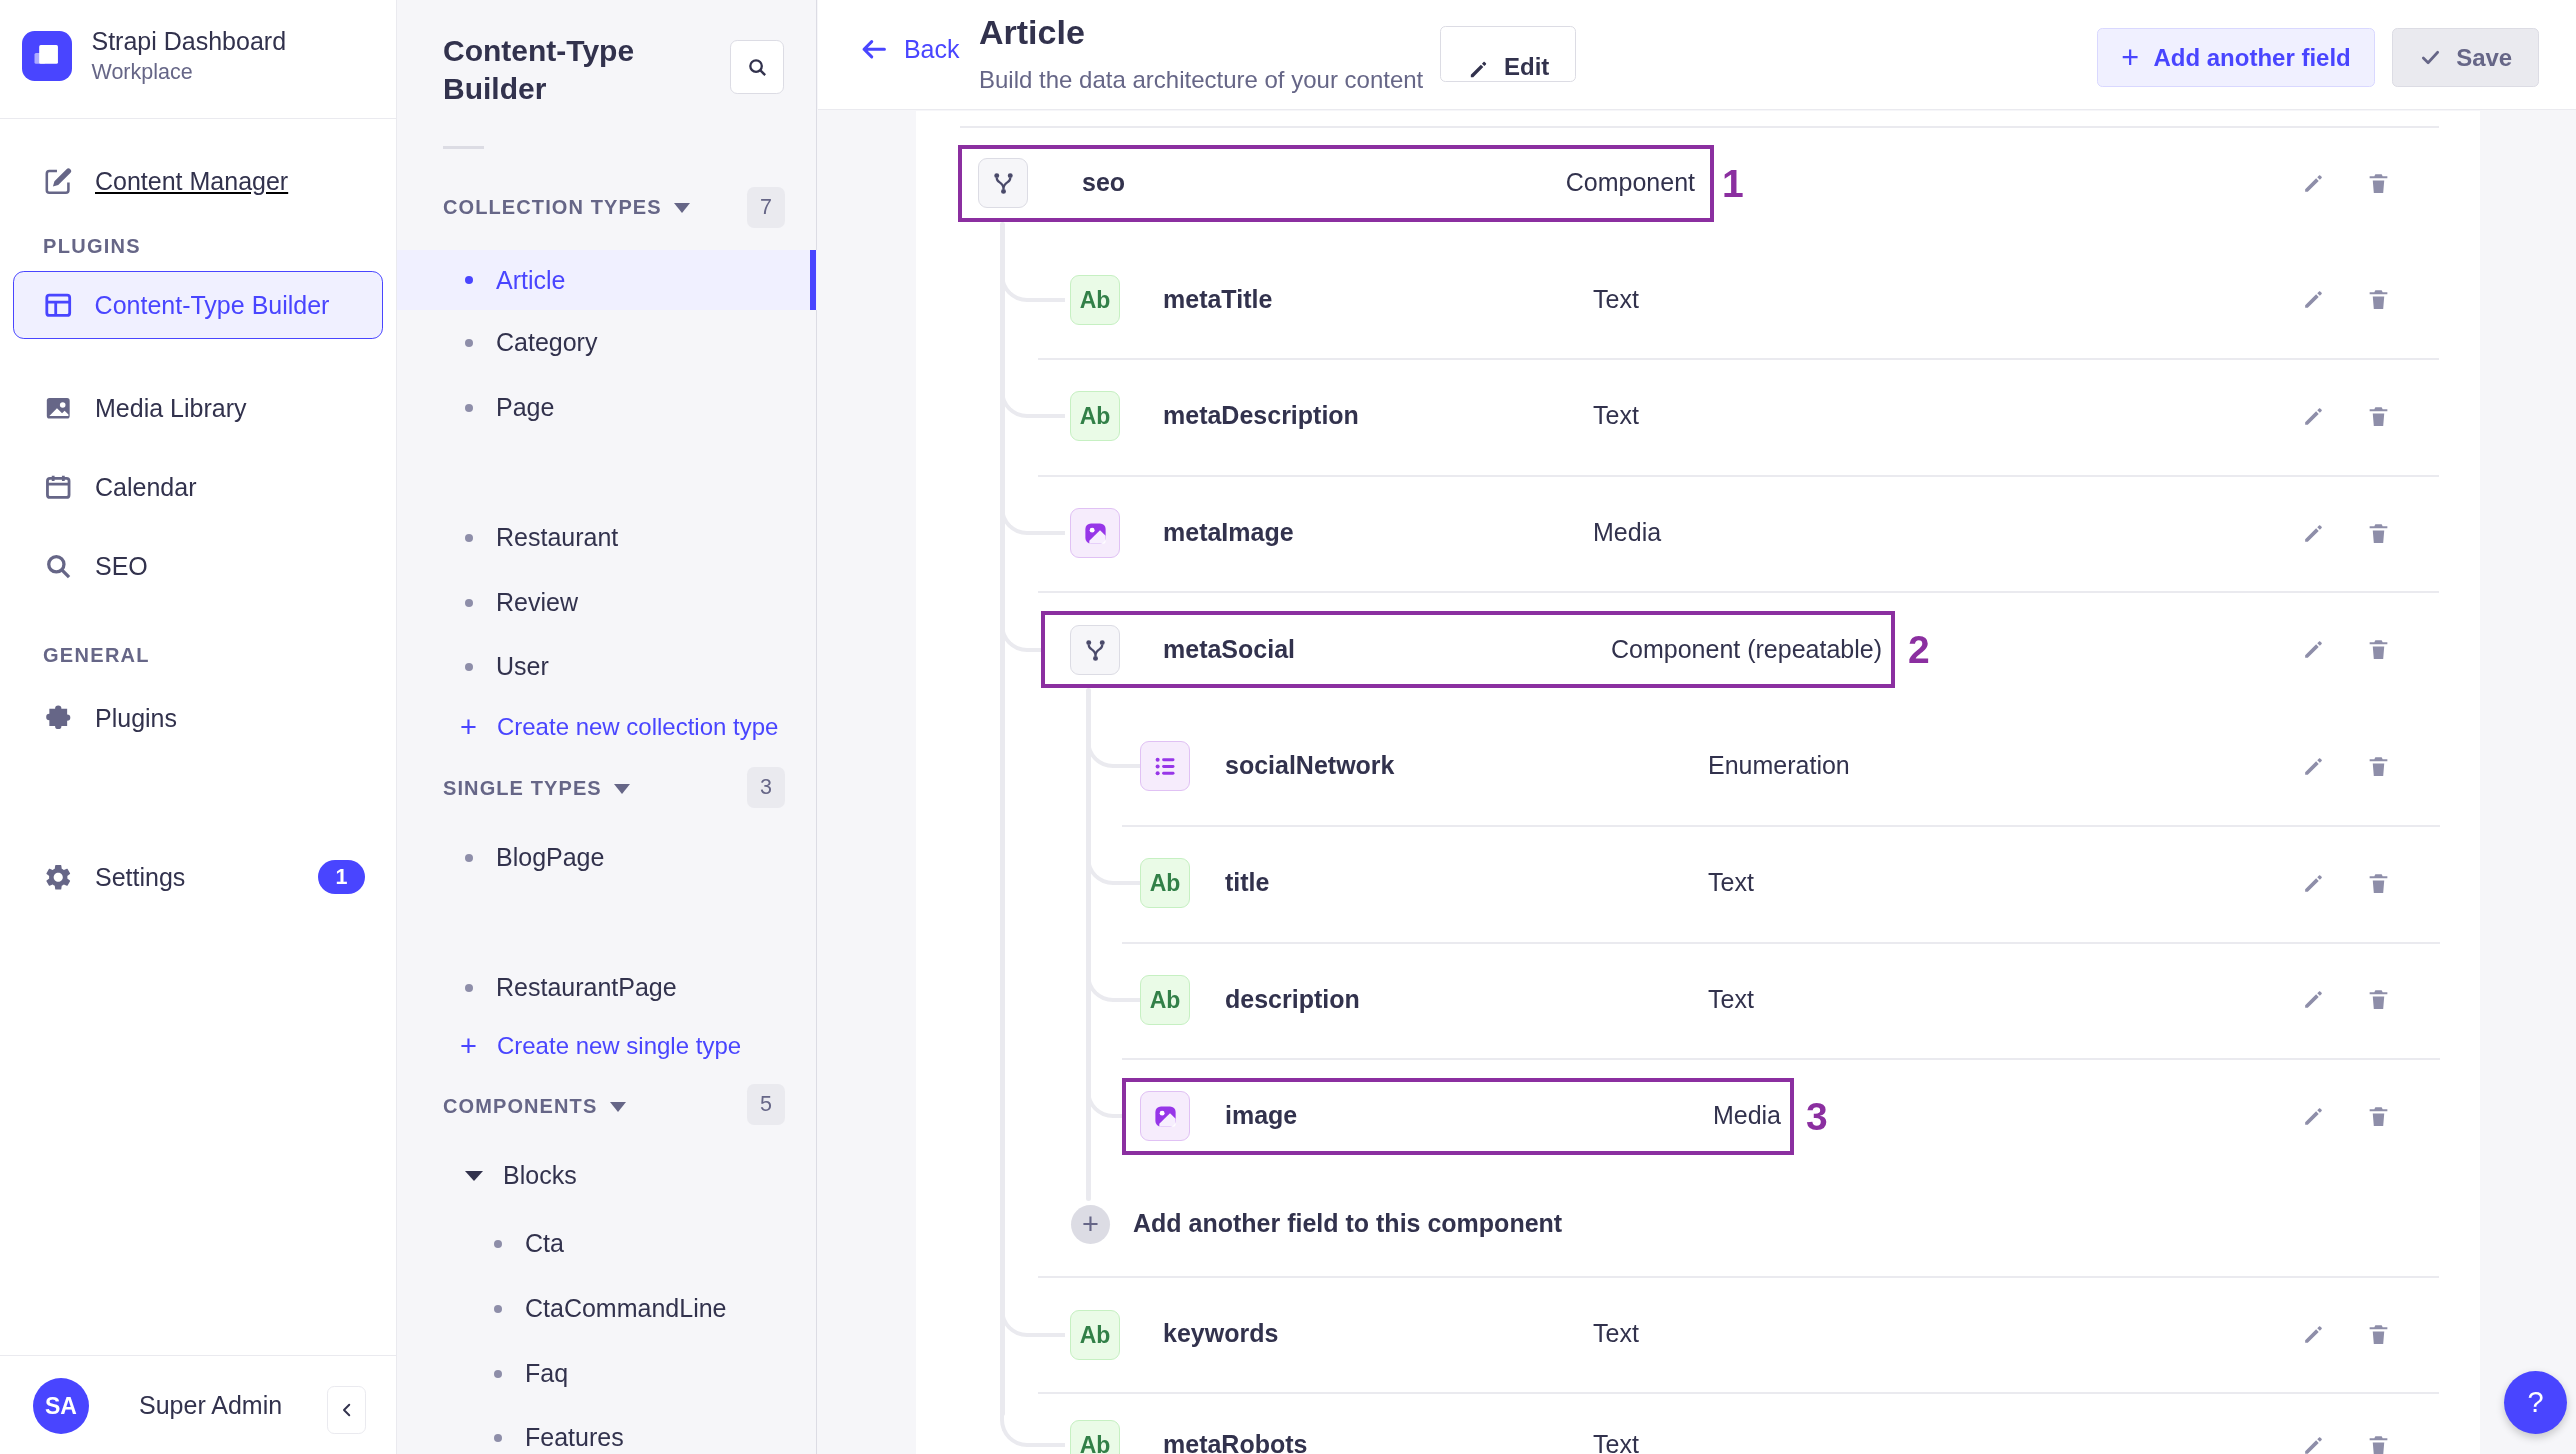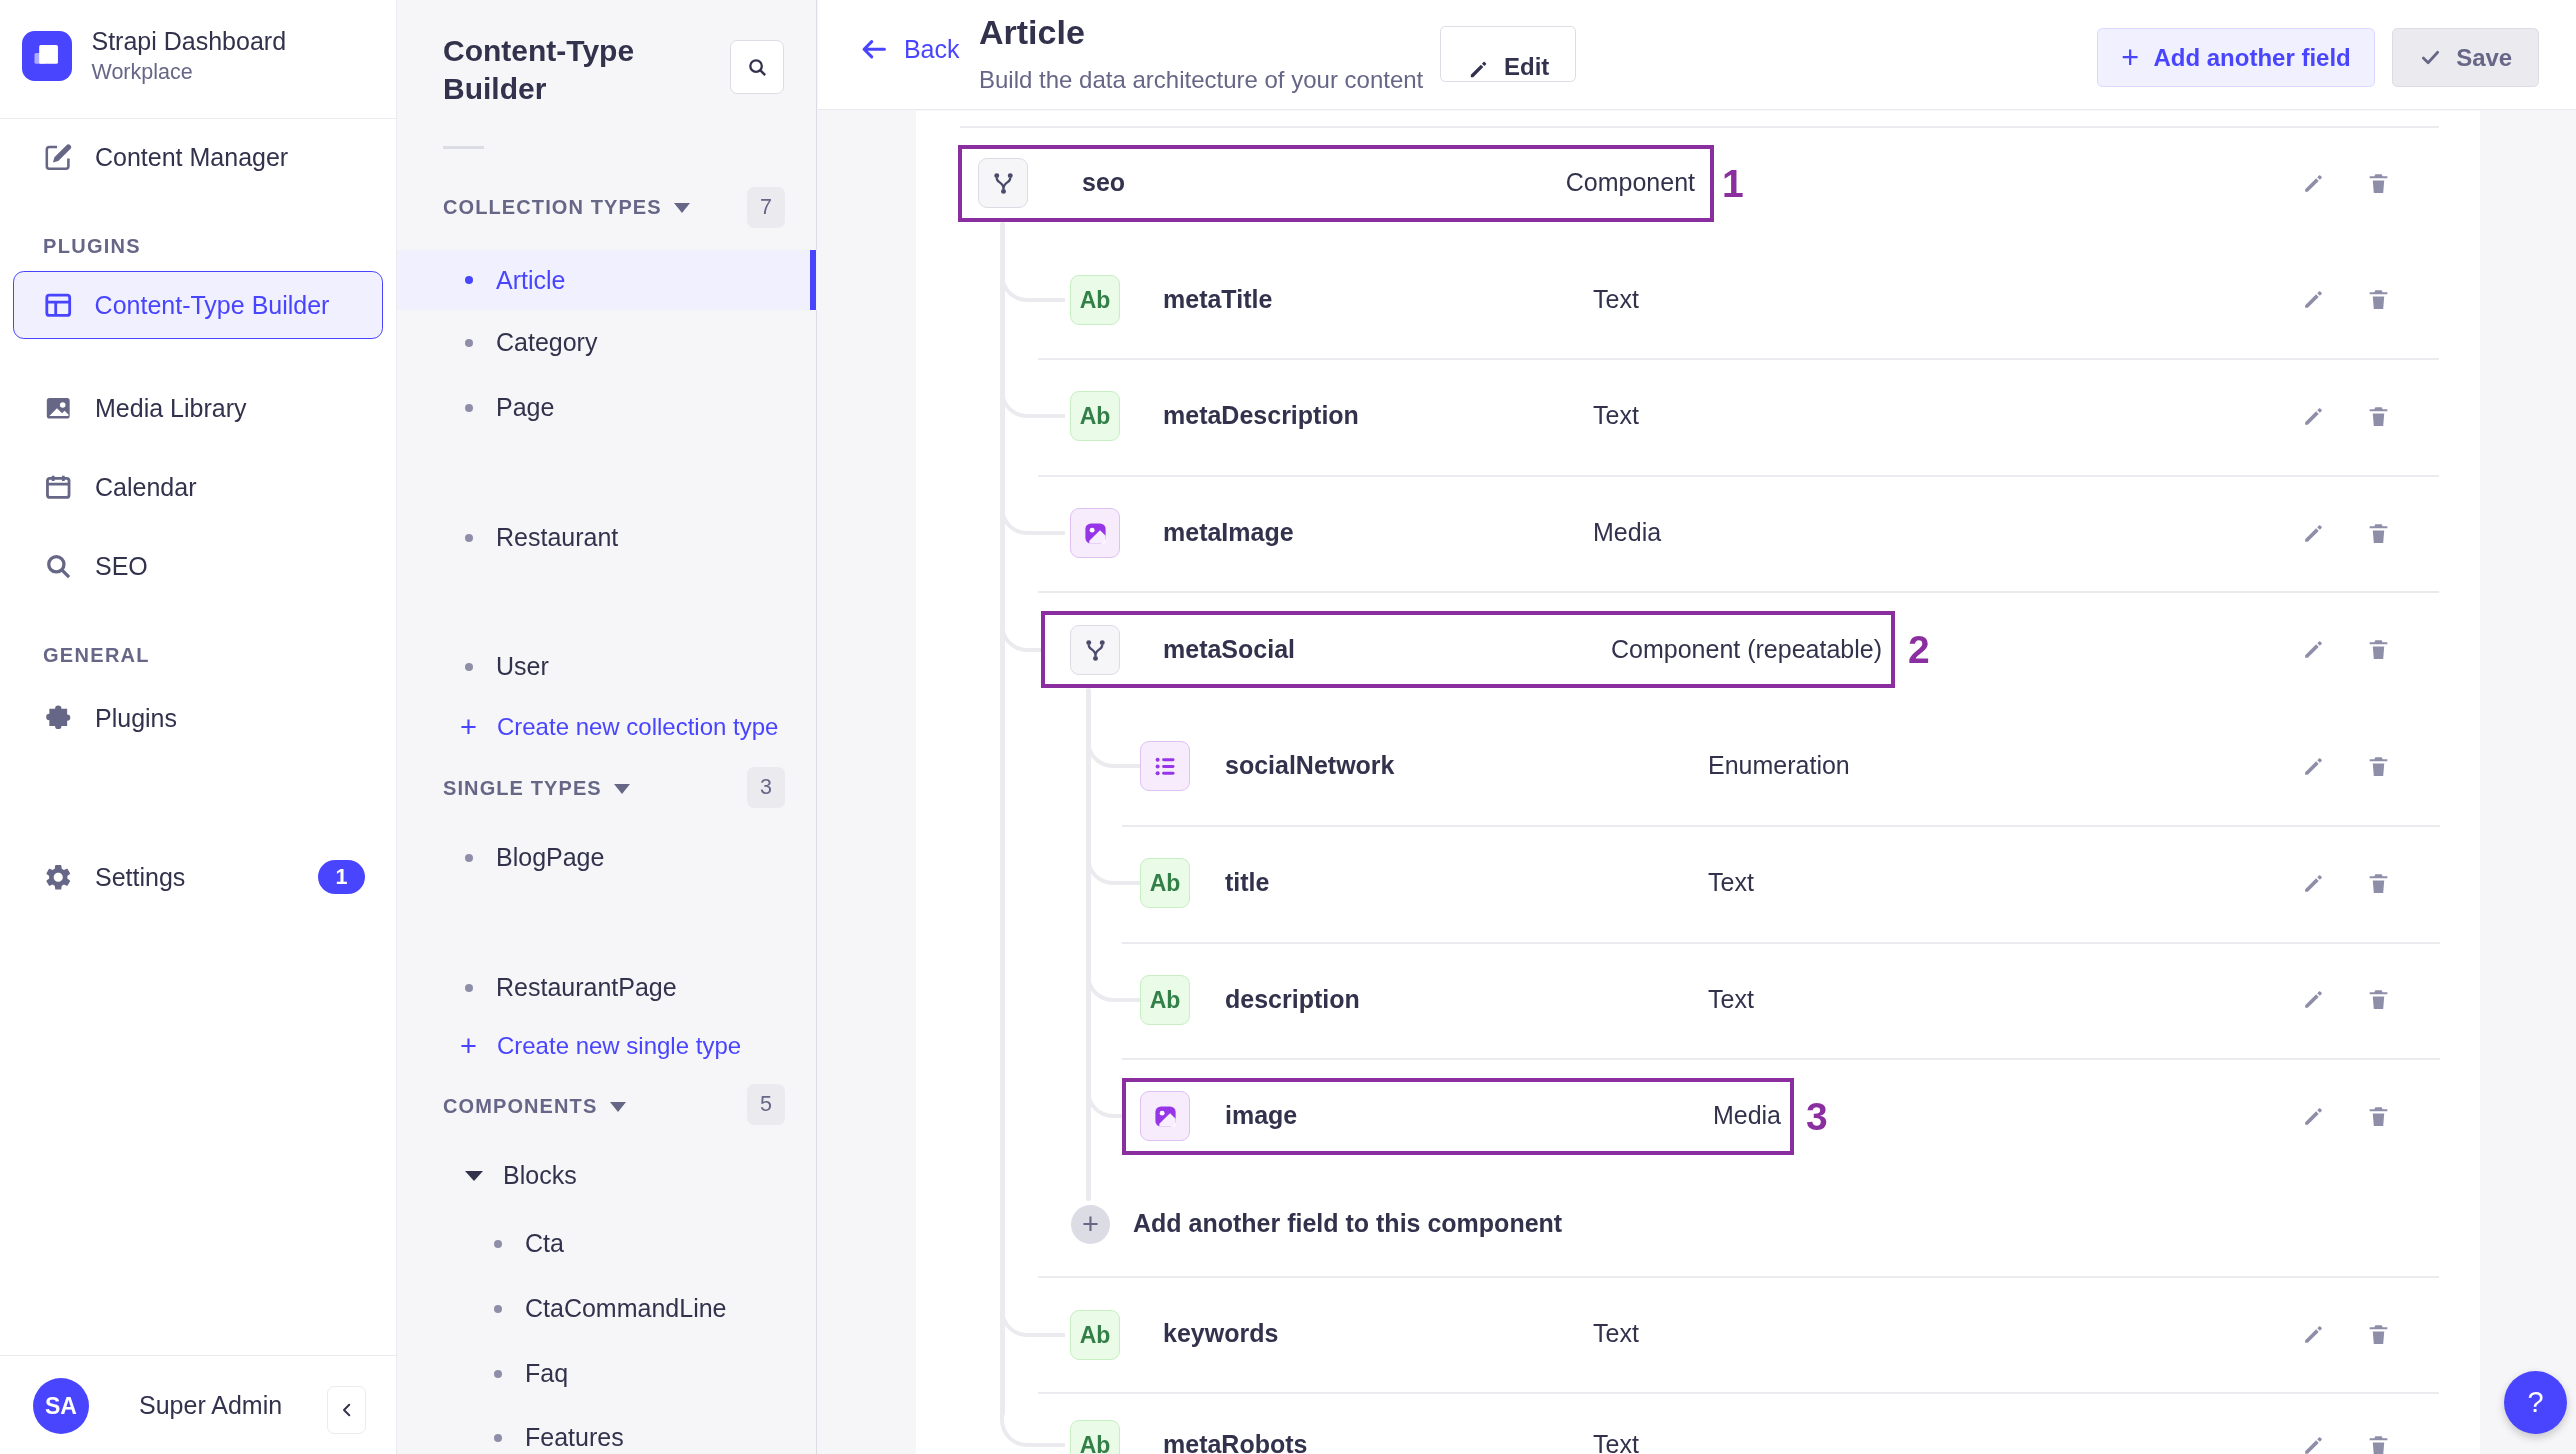--- a/index.html
+++ b/index.html
@@ -90,21 +90,21 @@
         <rect x="11" y="9" width="12" height="12" rx="1" fill="#fff"></rect>
         <rect x="8" y="14" width="7" height="7" rx="1" fill="#fff" opacity="0.55"></rect>
       </svg>
     <div>
       <div class="brand-title">Strapi Dashboard</div>
       <div class="brand-sub">Workplace</div>
     </div>
   </div>
   <div class="abs hr" style="left:0; top:118px; width:396px;"></div>
 
-  <div class="abs nav-item" style="top:121px;">
+  <div class="abs nav-item" style="top:145px;text-decoration:underline;">
     <svg width="30.5" height="30.5" viewBox="0 0 24 24">
         <path d="M11 4H5a2 2 0 0 0-2 2v13a2 2 0 0 0 2 2h13a2 2 0 0 0 2-2v-6" fill="none" stroke="#666687" stroke-width="2"></path>
         <path d="M18.5 2.5a2.1 2.1 0 0 1 3 3L12 15l-4.2 1.2L9 12l9.5-9.5z" fill="#666687"></path>
       </svg>
     <span class="lbl">Content Manager</span>
   </div>
 
   <div class="abs sec-label" style="left:43px; top:235px;">PLUGINS</div>
 
   <div class="abs ctb-active">
@@ -192,20 +192,24 @@
       <span class="dot"></span>
       <span class="lbl">Category</span>
     </div>
   <div class="abs p-item" style="top:378px;">
       <span class="dot"></span>
       <span class="lbl">Page</span>
     </div>
   <div class="abs p-item" style="top:508px;">
       <span class="dot"></span>
       <span class="lbl">Restaurant</span>
+    </div>
+  <div class="abs p-item" style="top:573px;">
+      <span class="dot"></span>
+      <span class="lbl">Review</span>
     </div>
   <div class="abs p-item" style="top:637px;">
       <span class="dot"></span>
       <span class="lbl">User</span>
     </div>
 
   <div class="abs create-link" style="top:702px;">
     <span class="plus">+</span>
     <span class="lbl">Create new collection type</span>
   </div>

